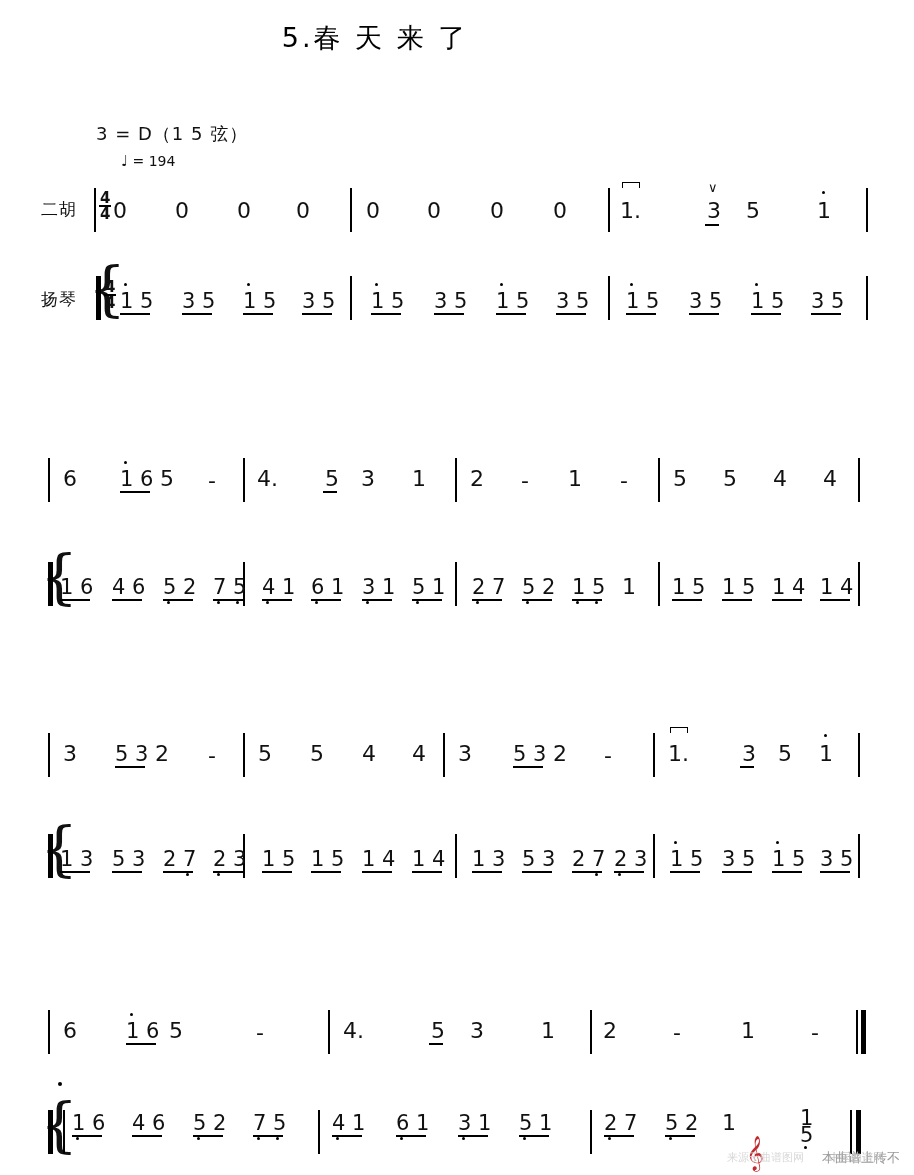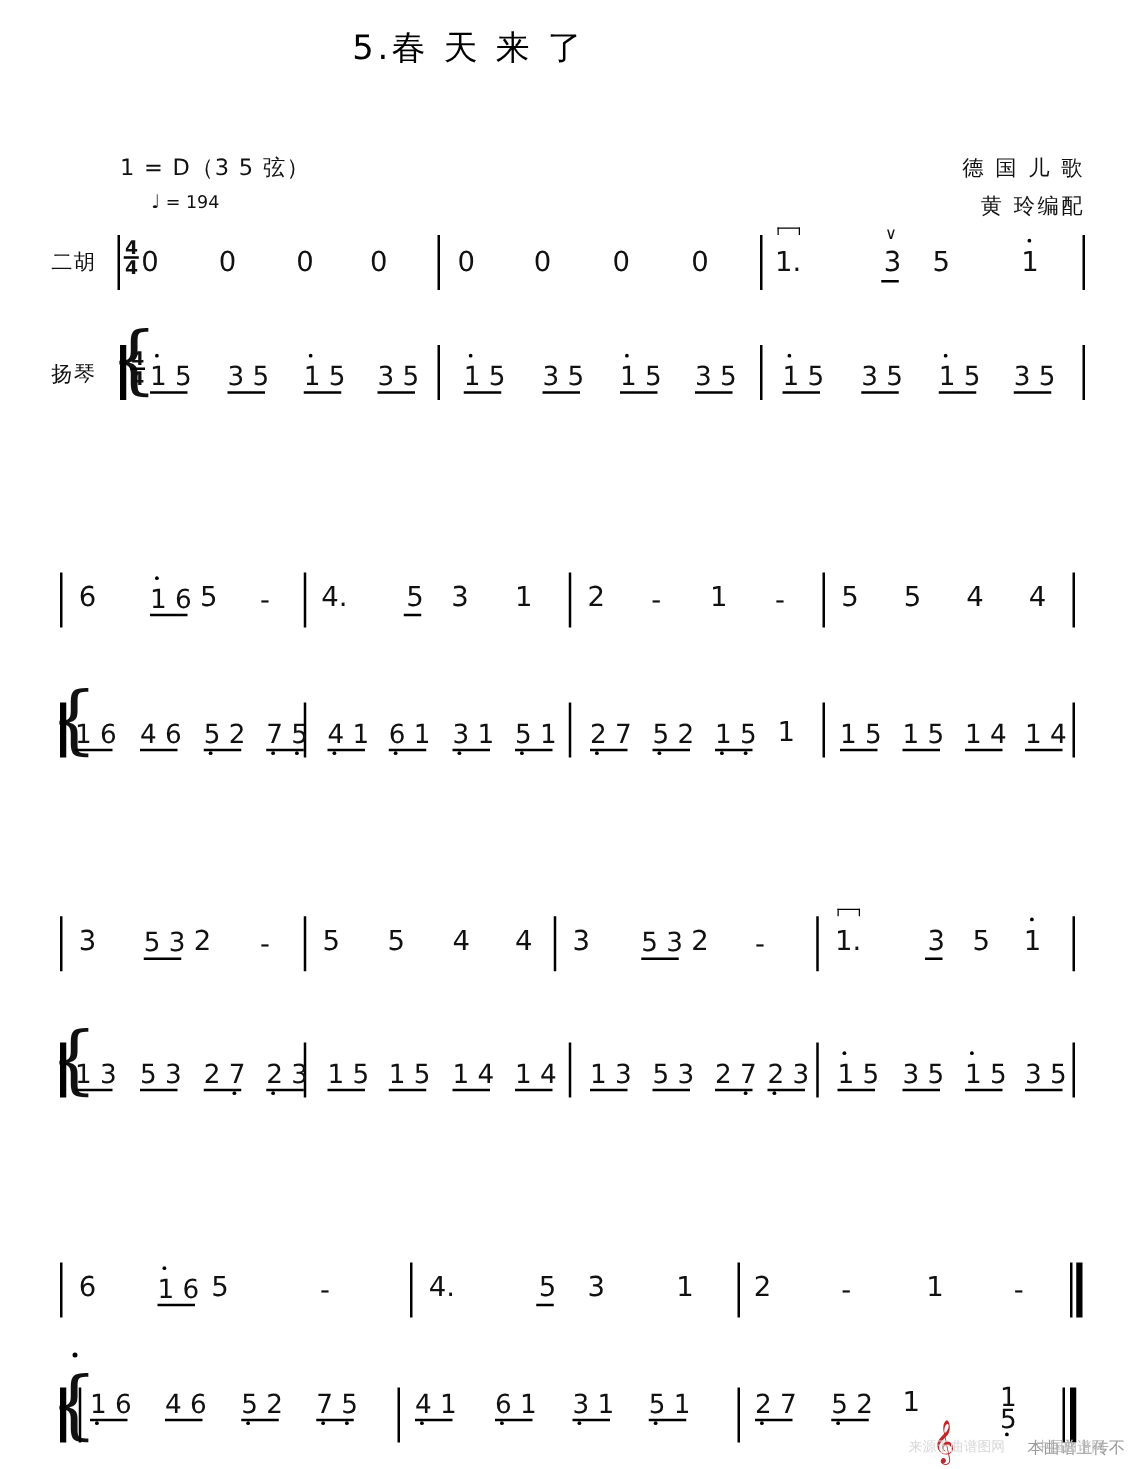--- a/index.html
+++ b/index.html
@@ -172,28 +172,24 @@
     font-size: 11px;
   }
 </style>
 </head>
 <body>
 
 <div class="page">
 
   <div class="title">5.春 天 来 了</div>
 
-  <div class="key-sig">1 = D（3 5 弦）</div>
+  <div class="key-sig">3 = D（1 5 弦）</div>
   <div class="tempo">
     <span class="note-q">♩</span>
     <span>= 194</span>
-  </div>
-  <div class="credits">
-    <div>德 国 儿 歌</div>
-    <div>黄  玲编配</div>
   </div>
 
   <div>
     <div class="inst-label" id="inst-erhu">二胡</div>
     <div class="inst-label" id="inst-yangqin">扬琴</div>
 
     <div class="barline" style="left:94px; top:188px; height:44px;"></div>
     <div class="barline" style="left:350px; top:188px; height:44px;"></div>
     <div class="barline" style="left:608px; top:188px; height:44px;"></div>
     <div class="barline" style="left:866px; top:188px; height:44px;"></div>

